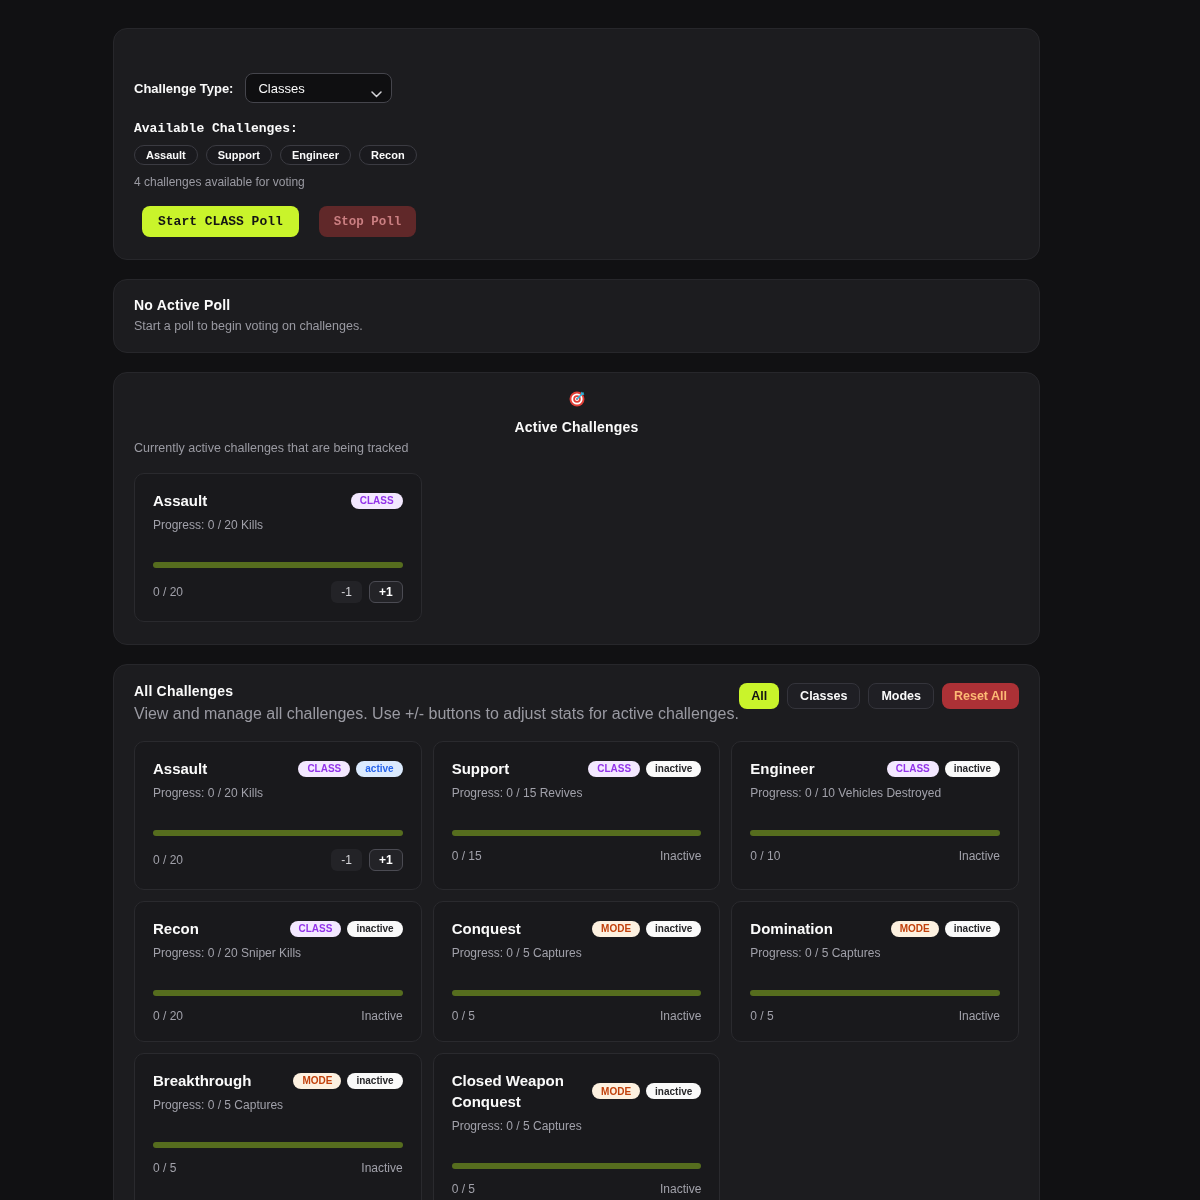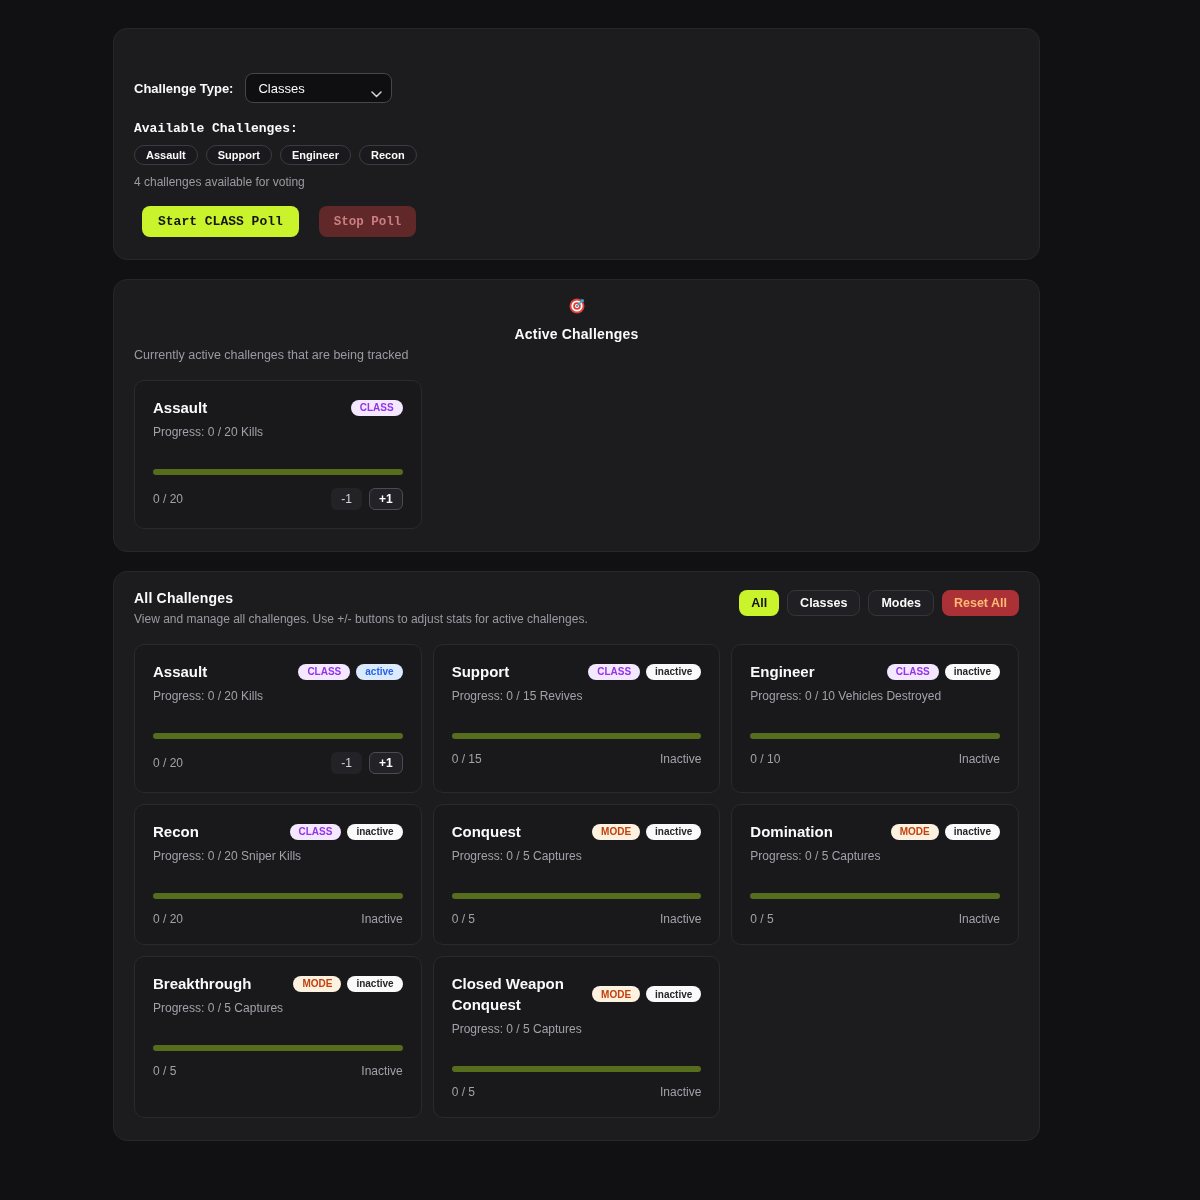--- a/index.html
+++ b/index.html
@@ -98,20 +98,24 @@
       <span class="chip">Recon</span>
     </div>
     <div class="count-text">4 challenges available for voting</div>
 
     <div class="btn-row">
       <button class="btn btn-start">Start CLASS Poll</button>
       <button class="btn btn-stop">Stop Poll</button>
     </div>
   </section>
 
+  <section class="panel p2-pad">
+    <div class="panel-title" style="font-size:14px">No Active Poll</div>
+    <div class="panel-sub">Start a poll to begin voting on challenges.</div>
+  </section>
 
   <section class="panel p-pad">
     <div class="sec-head">
       <span>
         <svg width="16" height="16" viewBox="0 0 16 16">
           <circle cx="8" cy="8" r="7.5" fill="#e03e36"></circle>
           <circle cx="8" cy="8" r="5.6" fill="#ffffff"></circle>
           <circle cx="8" cy="8" r="3.8" fill="#e03e36"></circle>
           <circle cx="8" cy="8" r="2" fill="#ffffff"></circle>
           <circle cx="8" cy="8" r="0.9" fill="#e03e36"></circle>
@@ -143,21 +147,21 @@
           </span>
         </div>
       </div>
     </div>
   </section>
 
   <section class="panel p-pad">
     <div class="all-head">
       <div>
         <div class="panel-title" style="font-size:14px">All Challenges</div>
-        <div class="panel-sub" style="font-size:12px">View and manage all challenges. Use +/- buttons to adjust stats for active challenges.</div>
+        <div class="panel-sub" style="font-size:16px">View and manage all challenges. Use +/- buttons to adjust stats for active challenges.</div>
       </div>
       <div class="filters">
         <button class="fbtn f-all">All</button>
         <button class="fbtn f-dark">Classes</button>
         <button class="fbtn f-dark">Modes</button>
         <button class="fbtn f-reset">Reset All</button>
       </div>
     </div>
 
     <div class="cards-grid">

